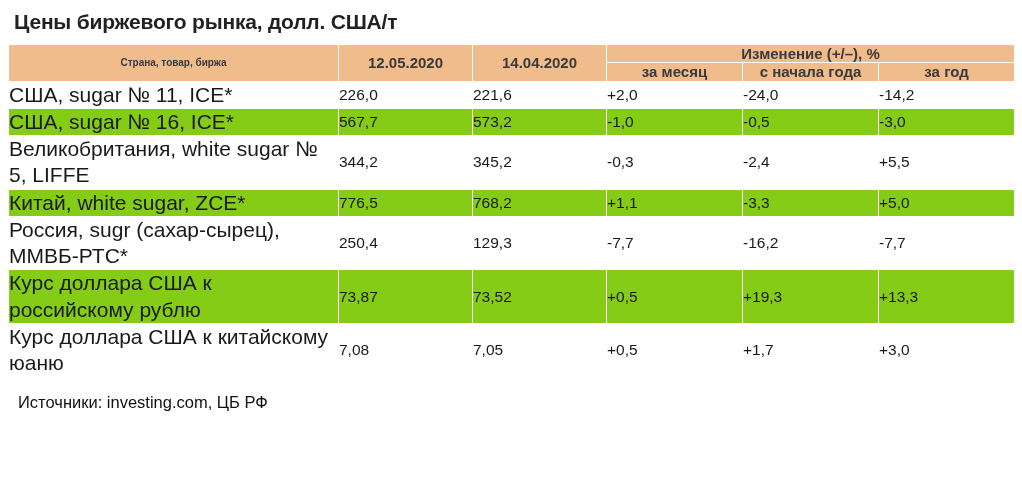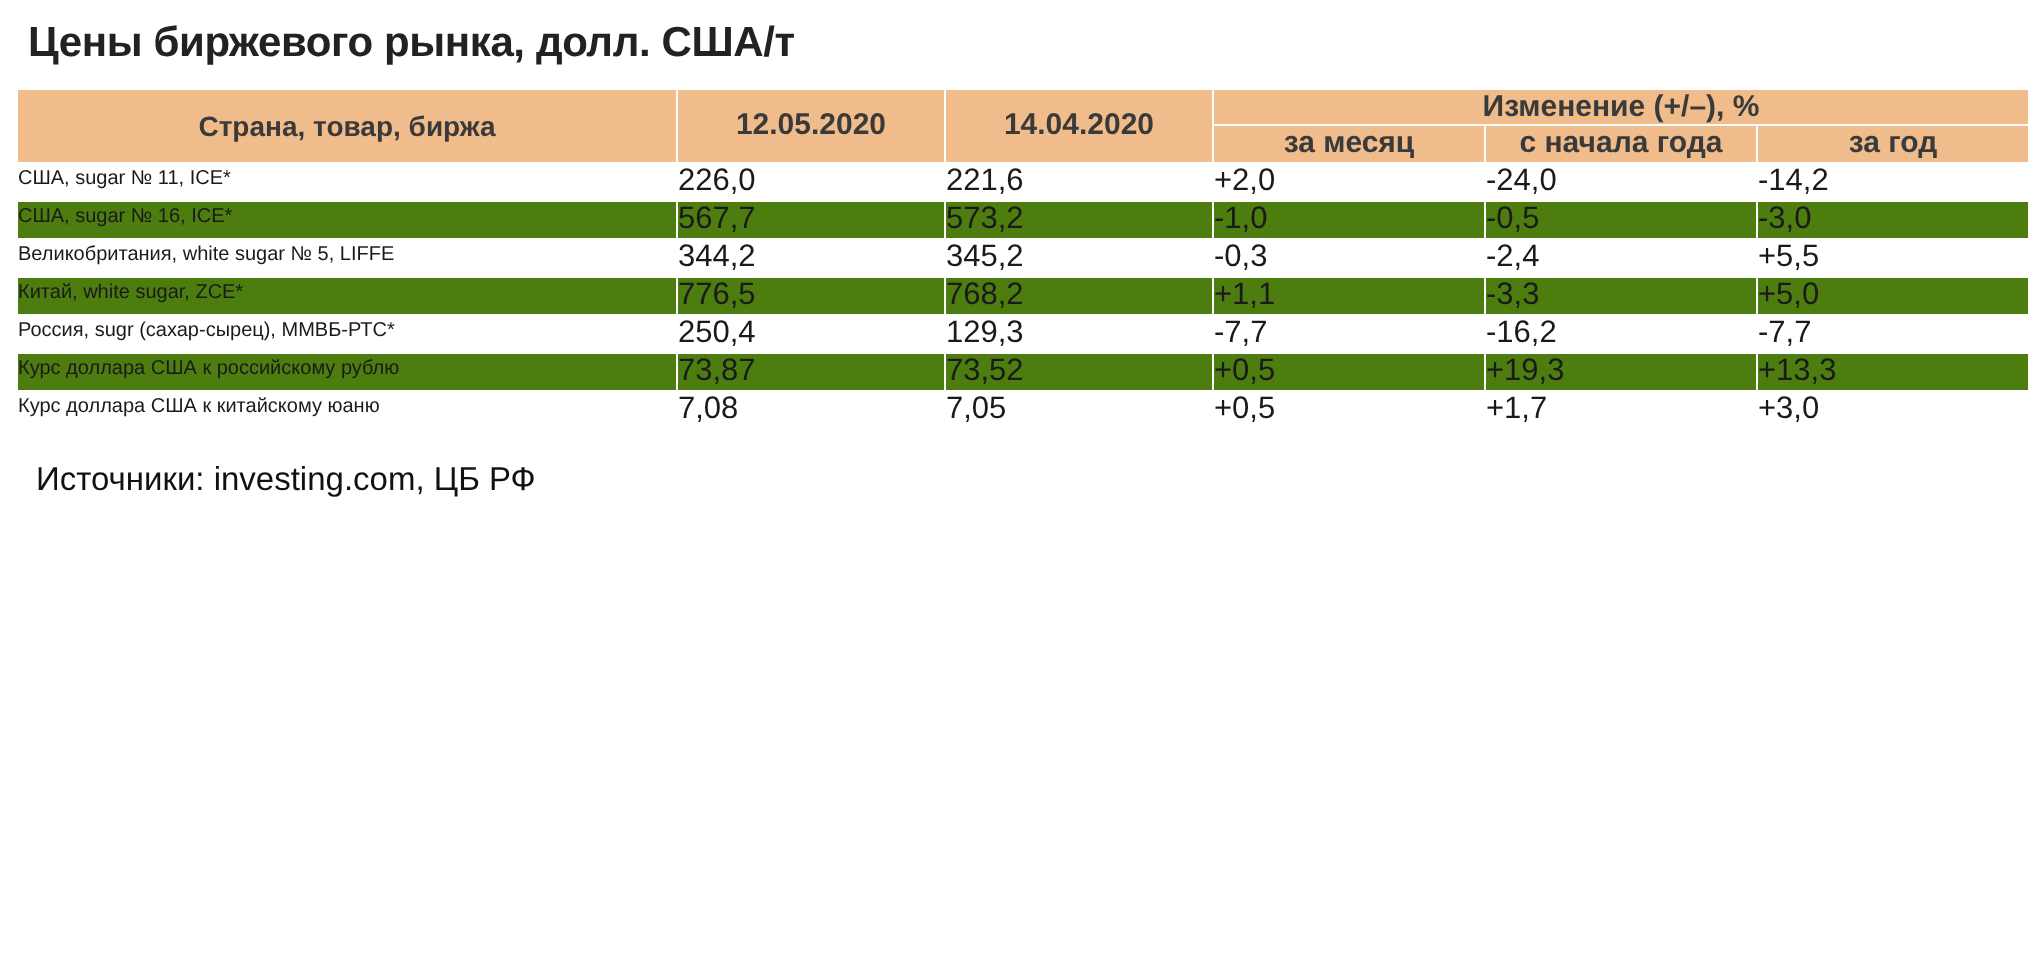--- a/index.html
+++ b/index.html
@@ -41,44 +41,44 @@
     background: #f0bc8c;
     color: #3a3a3a;
     font-size: 15px;
     font-weight: bold;
     text-align: center;
     vertical-align: middle;
     padding: 7px 4px;
     line-height: 1.15;
   }
   .hdr-country {
-    font-size: 14px;
+    font-size: 10px;
   }
   .hdr-change-top {
     font-size: 15px;
     text-align: center;
   }
   td.cell-country {
     text-align: left;
     padding: 6px 10px 6px 12px;
-    font-size: 10px;
+    font-size: 21px;
     line-height: 1.25;
     vertical-align: middle;
   }
   td.cell-num {
     text-align: left;
     padding: 6px 14px 6px 4px;
     font-size: 15.5px;
     vertical-align: middle;
   }
   tr.row-even td {
     background: #ffffff;
   }
   tr.row-odd td {
-    background: #4d7c0f;
+    background: #84cc16;
   }
   .sources {
     margin: 16px 0 0 10px;
     font-size: 16.5px;
     color: #111111;
   }
   .note {
     margin: 9px 0 0 10px;
     font-size: 15.5px;
     font-style: italic;

